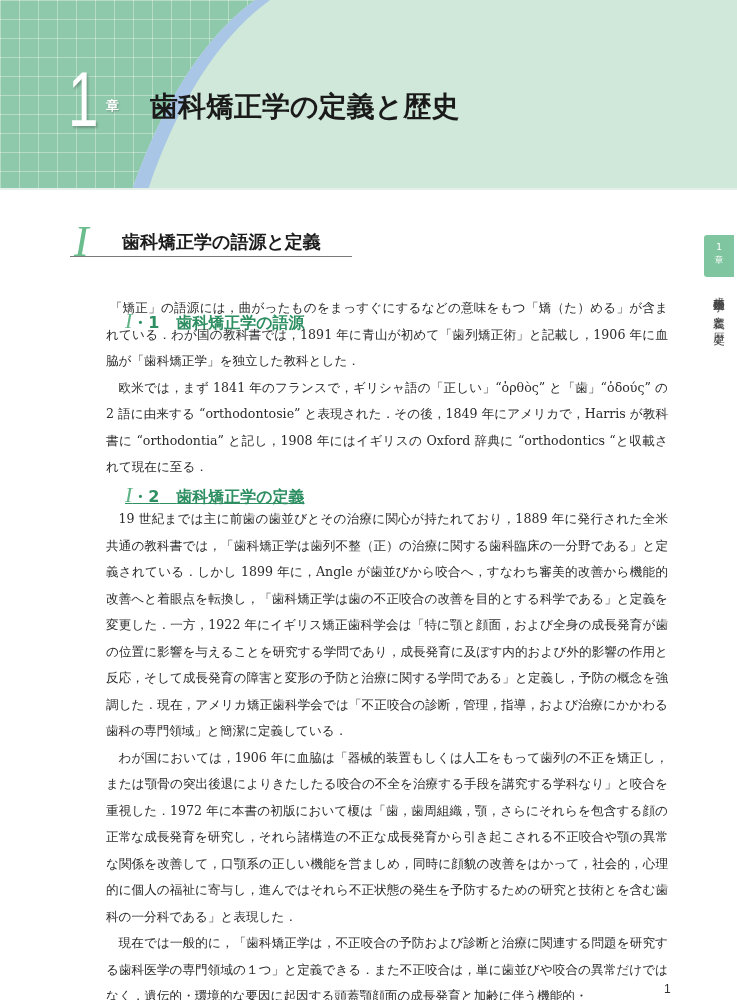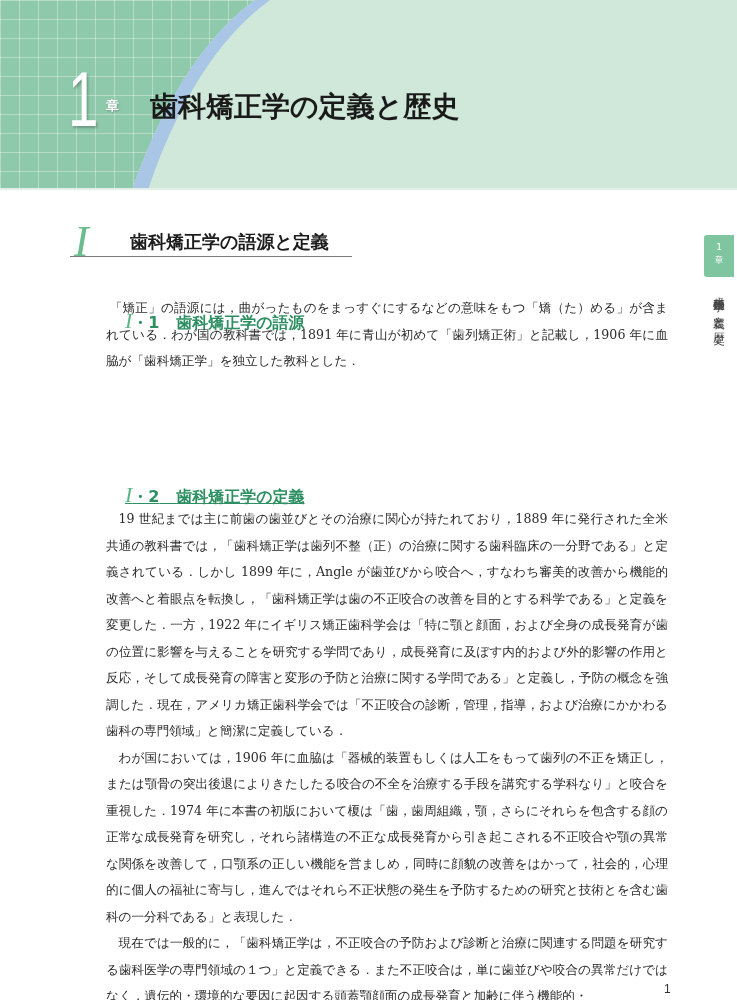--- a/index.html
+++ b/index.html
@@ -49,21 +49,21 @@
   }
 
   .section-head {
     position: absolute; left: 70px; top: 222px; width: 280px; height: 38px;
   }
   .section-roman {
     position: absolute; left: 4px; top: -6px;
     font-family: "Liberation Serif", serif; font-style: italic; font-size: 44px; color: #6bbd8e;
   }
   .section-title {
-    position: absolute; left: 60px; top: 8px;
+    position: absolute; left: 52px; top: 8px;
     font-family: "DejaVu Sans", sans-serif; font-weight: bold; font-size: 18px; color: #1c1c1c;
   }
   .section-rule {
     position: absolute; left: 0; top: 34px; width: 282px; height: 1px; background: #7a7a7a;
   }
 
   .sub-head {
     position: absolute; left: 125px;
     font-family: "DejaVu Sans", sans-serif; font-weight: bold; font-size: 16px; color: #2e8f62;
   }
@@ -113,29 +113,30 @@
   <span class="section-title">歯科矯正学の語源と定義</span>
   <div class="section-rule"></div>
 </div>
 
 <div class="sub-head" style="top:268px;margin-top:40px;">
   <span class="roman">I</span><span>・1</span>&nbsp;&nbsp;&nbsp;<span>歯科矯正学の語源</span>
 </div>
 
 <div class="body-text" style="top:295px;">
   <p class="noindent">「矯正」の語源には，曲がったものをまっすぐにするなどの意味をもつ「矯（た）める」が含まれている．わが国の教科書では，1891 年に青山が初めて「歯列矯正術」と記載し，1906 年に血脇が「歯科矯正学」を独立した教科とした．</p>
+  <p>欧米では，まず 1841 年のフランスで，ギリシャ語の「正しい」“ὀρθὸς” と「歯」“ὀδούς” の 2 語に由来する “orthodontosie” と表現された．その後，1849 年にアメリカで，Harris が教科書に “orthodontia” と記し，1908 年にはイギリスの Oxford 辞典に “orthodontics “と収載されて現在に至る．</p>
 </div>
 
 <div class="sub-head" style="top:482px;text-decoration:underline;">
   <span class="roman">I</span><span>・2</span>&nbsp;&nbsp;&nbsp;<span>歯科矯正学の定義</span>
 </div>
 
 <div class="body-text" style="top:506px;">
   <p>19 世紀までは主に前歯の歯並びとその治療に関心が持たれており，1889 年に発行された全米共通の教科書では，「歯科矯正学は歯列不整（正）の治療に関する歯科臨床の一分野である」と定義されている．しかし 1899 年に，Angle が歯並びから咬合へ，すなわち審美的改善から機能的改善へと着眼点を転換し，「歯科矯正学は歯の不正咬合の改善を目的とする科学である」と定義を変更した．一方，1922 年にイギリス矯正歯科学会は「特に顎と顔面，および全身の成長発育が歯の位置に影響を与えることを研究する学問であり，成長発育に及ぼす内的および外的影響の作用と反応，そして成長発育の障害と変形の予防と治療に関する学問である」と定義し，予防の概念を強調した．現在，アメリカ矯正歯科学会では「不正咬合の診断，管理，指導，および治療にかかわる歯科の専門領域」と簡潔に定義している．</p>
-  <p>わが国においては，1906 年に血脇は「器械的装置もしくは人工をもって歯列の不正を矯正し，または顎骨の突出後退によりきたしたる咬合の不全を治療する手段を講究する学科なり」と咬合を重視した．1974 年に本書の初版において榎は「歯，歯周組織，顎，さらにそれらを包含する顔の正常な成長発育を研究し，それら諸構造の不正な成長発育から引き起こされる不正咬合や顎の異常な関係を改善して，口顎系の正しい機能を営ましめ，同時に顔貌の改善をはかって，社会的，心理的に個人の福祉に寄与し，進んではそれら不正状態の発生を予防するための研究と技術とを含む歯科の一分科である」と表現した．</p>
+  <p>わが国においては，1906 年に血脇は「器械的装置もしくは人工をもって歯列の不正を矯正し，または顎骨の突出後退によりきたしたる咬合の不全を治療する手段を講究する学科なり」と咬合を重視した．1972 年に本書の初版において榎は「歯，歯周組織，顎，さらにそれらを包含する顔の正常な成長発育を研究し，それら諸構造の不正な成長発育から引き起こされる不正咬合や顎の異常な関係を改善して，口顎系の正しい機能を営ましめ，同時に顔貌の改善をはかって，社会的，心理的に個人の福祉に寄与し，進んではそれら不正状態の発生を予防するための研究と技術とを含む歯科の一分科である」と表現した．</p>
   <p>現在では一般的に，「歯科矯正学は，不正咬合の予防および診断と治療に関連する問題を研究する歯科医学の専門領域の１つ」と定義できる．また不正咬合は，単に歯並びや咬合の異常だけではなく，遺伝的・環境的な要因に起因する頭蓋顎顔面の成長発育と加齢に伴う機能的・</p>
 </div>
 
 <div class="side-tab">
   <div>1</div>
   <div>章</div>
 </div>
 <div class="side-label">歯科矯正学の定義と歴史</div>
 
 <div class="page-number">1</div>

